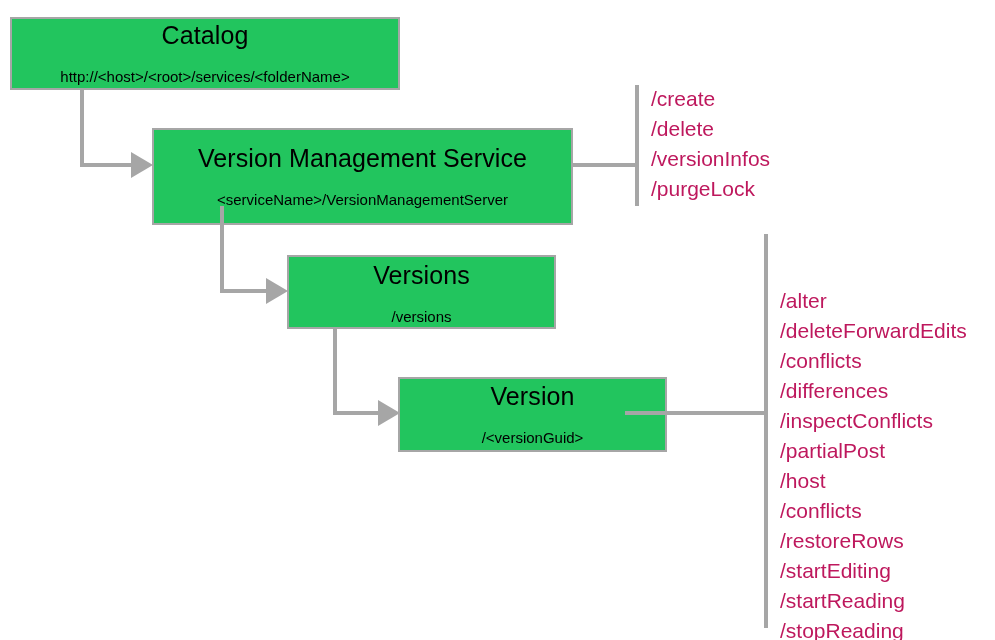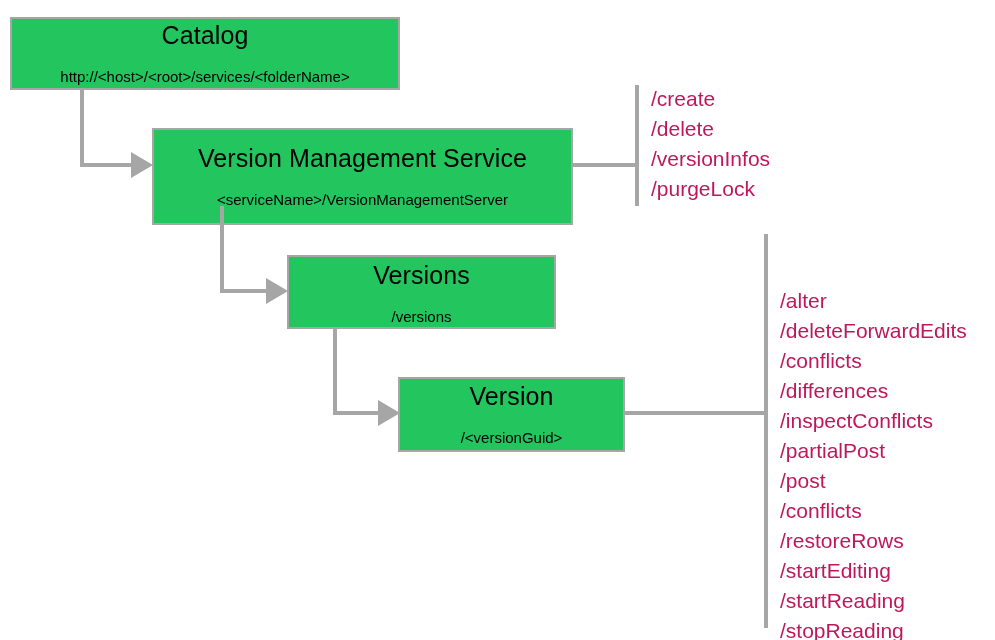--- a/index.html
+++ b/index.html
@@ -102,36 +102,36 @@
 
   <div class="node" style="left:287px; top:255px; width:269px; height:74px;justify-content:flex-end;">
     <div class="node-title">Versions</div>
     <div class="node-sub">/versions</div>
   </div>
 
   <div class="conn conn-v" style="left:333px; top:329px; height:86px;"></div>
   <div class="conn conn-h" style="left:333px; top:411px; width:49px;"></div>
   <div class="arrow" style="left:378px; top:400px;"></div>
 
-  <div class="node" style="left:398px; top:377px; width:227px; height:75px;">
+  <div class="node" style="left:398px; top:377px; width:269px; height:75px;">
     <div class="node-title">Version</div>
     <div class="node-sub">/&lt;versionGuid&gt;</div>
   </div>
 
   <div class="conn conn-h" style="left:625px; top:411px; width:143px;"></div>
   <div class="bracket" style="left:764px; top:234px; height:394px;"></div>
 
   <div class="ops" style="left:780px; top:242px;margin-top:44px;">
     <div>/alter</div>
     <div>/deleteForwardEdits</div>
     <div>/conflicts</div>
     <div>/differences</div>
     <div>/inspectConflicts</div>
     <div>/partialPost</div>
-    <div>/post</div>
+    <div>/host</div>
     <div>/conflicts</div>
     <div>/restoreRows</div>
     <div>/startEditing</div>
     <div>/startReading</div>
     <div>/stopReading</div>
   </div>
 
 </div>
 
 </body></html>

